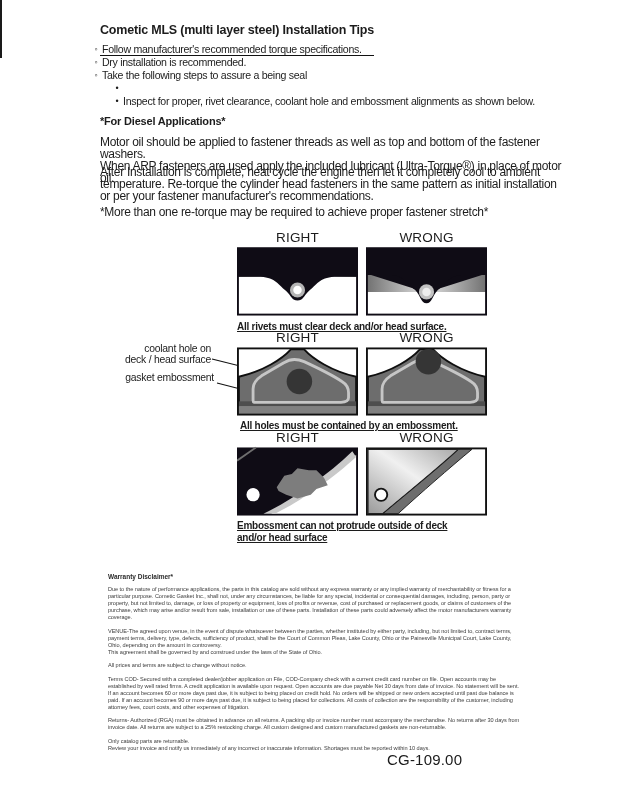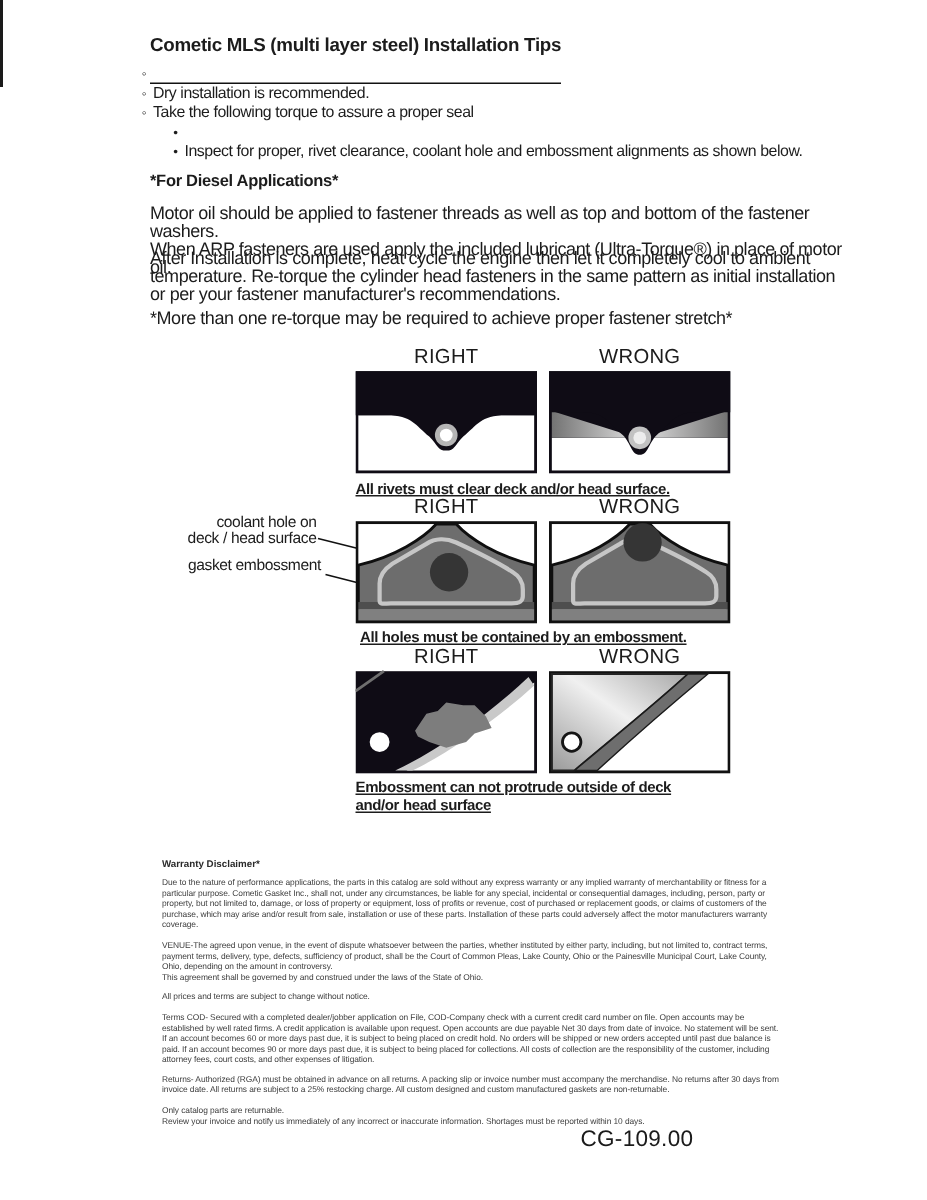--- a/index.html
+++ b/index.html
@@ -38,28 +38,29 @@
 
 <div class="page">
 
   <div class="abs edge-mark"></div>
 
   <h1 class="abs title">Cometic MLS (multi layer steel) Installation Tips</h1>
 
   <div class="abs tips">
     <div class="tip">
       <span class="marker">◦</span>
+      <span>Follow manufacturer's recommended torque specifications.</span>
     </div>
     <div class="tip">
       <span class="marker">◦</span>
       <span>Dry installation is recommended.</span>
     </div>
     <div class="tip">
       <span class="marker">◦</span>
-      <span>Take the following torque to assure a proper seal</span>
+      <span>Take the following steps to assure a being seal</span>
     </div>
     <div class="tip sub">
       <span class="marker">•</span>
     </div>
     <div class="tip sub">
       <span class="marker">•</span>
       <span>Inspect for proper, rivet clearance, coolant hole and embossment alignments as shown below.</span>
     </div>
   </div>
 

